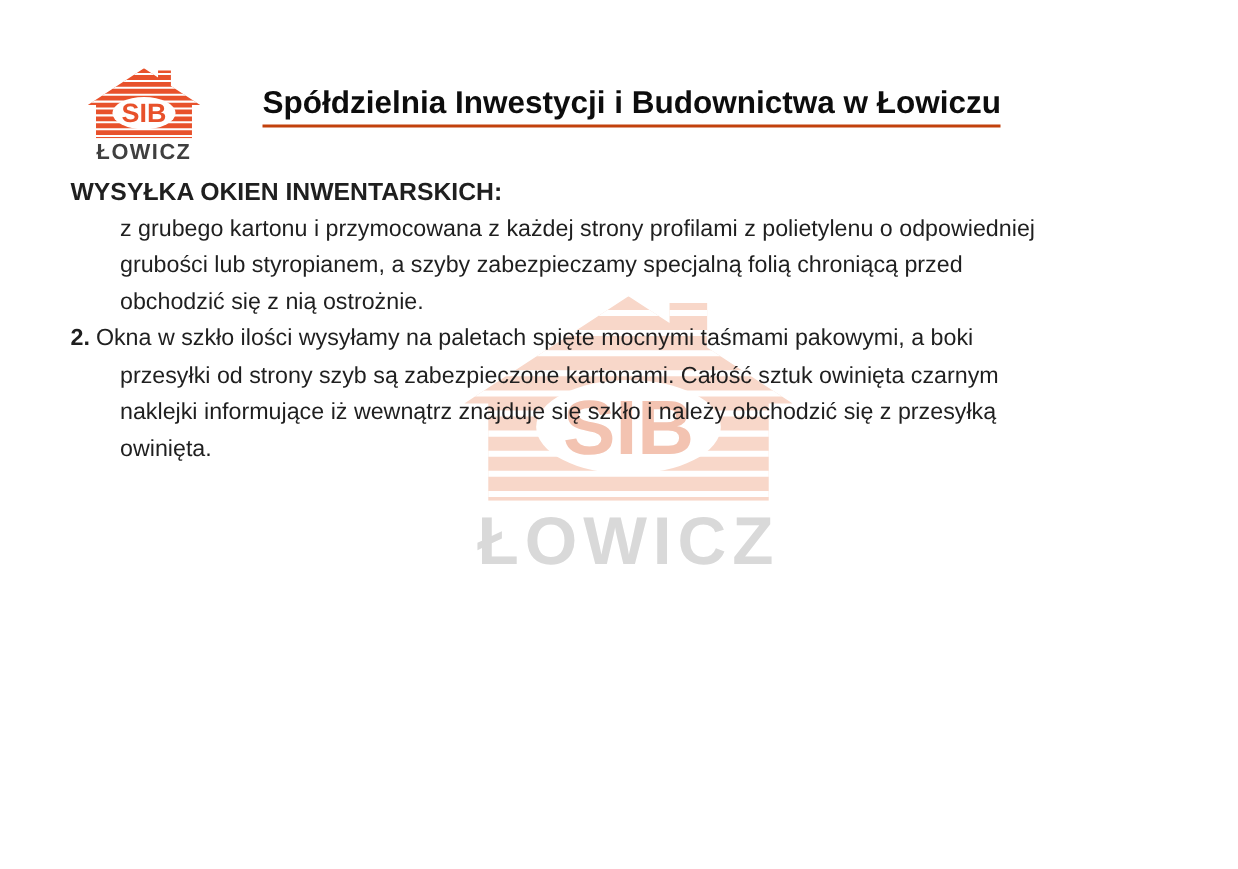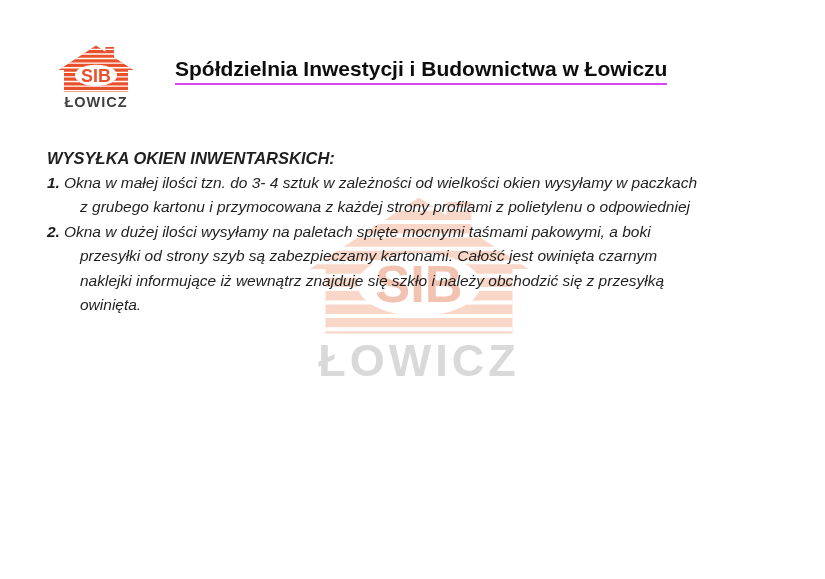--- a/index.html
+++ b/index.html
@@ -52,21 +52,21 @@
 
   
   .title {
     position: absolute;
     left: 175px;
     top: 57px;
     z-index: 1;
     font-size: 21px;
     font-weight: bold;
     color: #0d0d0d;
-    border-bottom: 2px solid #d946ef;
+    border-bottom: 2px solid #c2410c;
     padding-bottom: 2px;
     white-space: nowrap;
   }
 
   
   .watermark {
     position: absolute;
     left: 305px;
     top: 193px;
     width: 228px;
@@ -81,26 +81,25 @@
     font-weight: bold;
     letter-spacing: 4px;
     color: var(--wm-subtext);
     line-height: 1;
   }
 
   
   .body-text {
     position: absolute;
     left: 47px;
-    top: 146px;
+    top: 116px;
     width: 765px;
     z-index: 1;
     font-size: 15.5px;
     line-height: 24.5px;
-    font-style: italic;
   }
   .heading {
     font-weight: bold;
     font-size: 16.5px;
     white-space: nowrap;
   }
   .line { white-space: nowrap; }
   .line.cont { padding-left: 33px; }
   .marker { font-weight: bold; margin-right: 4px; }
 </style>
@@ -168,25 +167,26 @@
     </svg>
     <div class="logo-sub">ŁOWICZ</div>
   </div>
 
   <h1 class="title">Spółdzielnia Inwestycji i Budownictwa w Łowiczu</h1>
 
   <div class="body-text">
     <div class="heading">WYSYŁKA OKIEN INWENTARSKICH:</div>
 
     <div class="para">
-      <div class="line first"><span class="marker">1.</span><span>Okna w małej ilości tzn. do 3- 4 sztuk w zależności od wielkości okien wysyłamy w paczkach</span></div>
       <div class="line cont">z grubego kartonu i przymocowana z każdej strony profilami z polietylenu o odpowiedniej</div>
+      <div class="line cont">grubości lub styropianem, a szyby zabezpieczamy specjalną folią chroniącą przed</div>
+      <div class="line cont">obchodzić się z nią ostrożnie.</div>
     </div>
 
     <div class="para">
-      <div class="line first"><span class="marker">2.</span><span>Okna w dużej ilości wysyłamy na paletach spięte mocnymi taśmami pakowymi, a boki</span></div>
-      <div class="line cont">przesyłki od strony szyb są zabezpieczamy kartonami. Całość jest owinięta czarnym</div>
+      <div class="line first"><span class="marker">2.</span><span>Okna w szkło ilości wysyłamy na paletach spięte mocnymi taśmami pakowymi, a boki</span></div>
+      <div class="line cont">przesyłki od strony szyb są zabezpieczone kartonami. Całość sztuk owinięta czarnym</div>
       <div class="line cont">naklejki informujące iż wewnątrz znajduje się szkło i należy obchodzić się z przesyłką</div>
       <div class="line cont">owinięta.</div>
     </div>
   </div>
 
 </div>
 
 </body></html>

